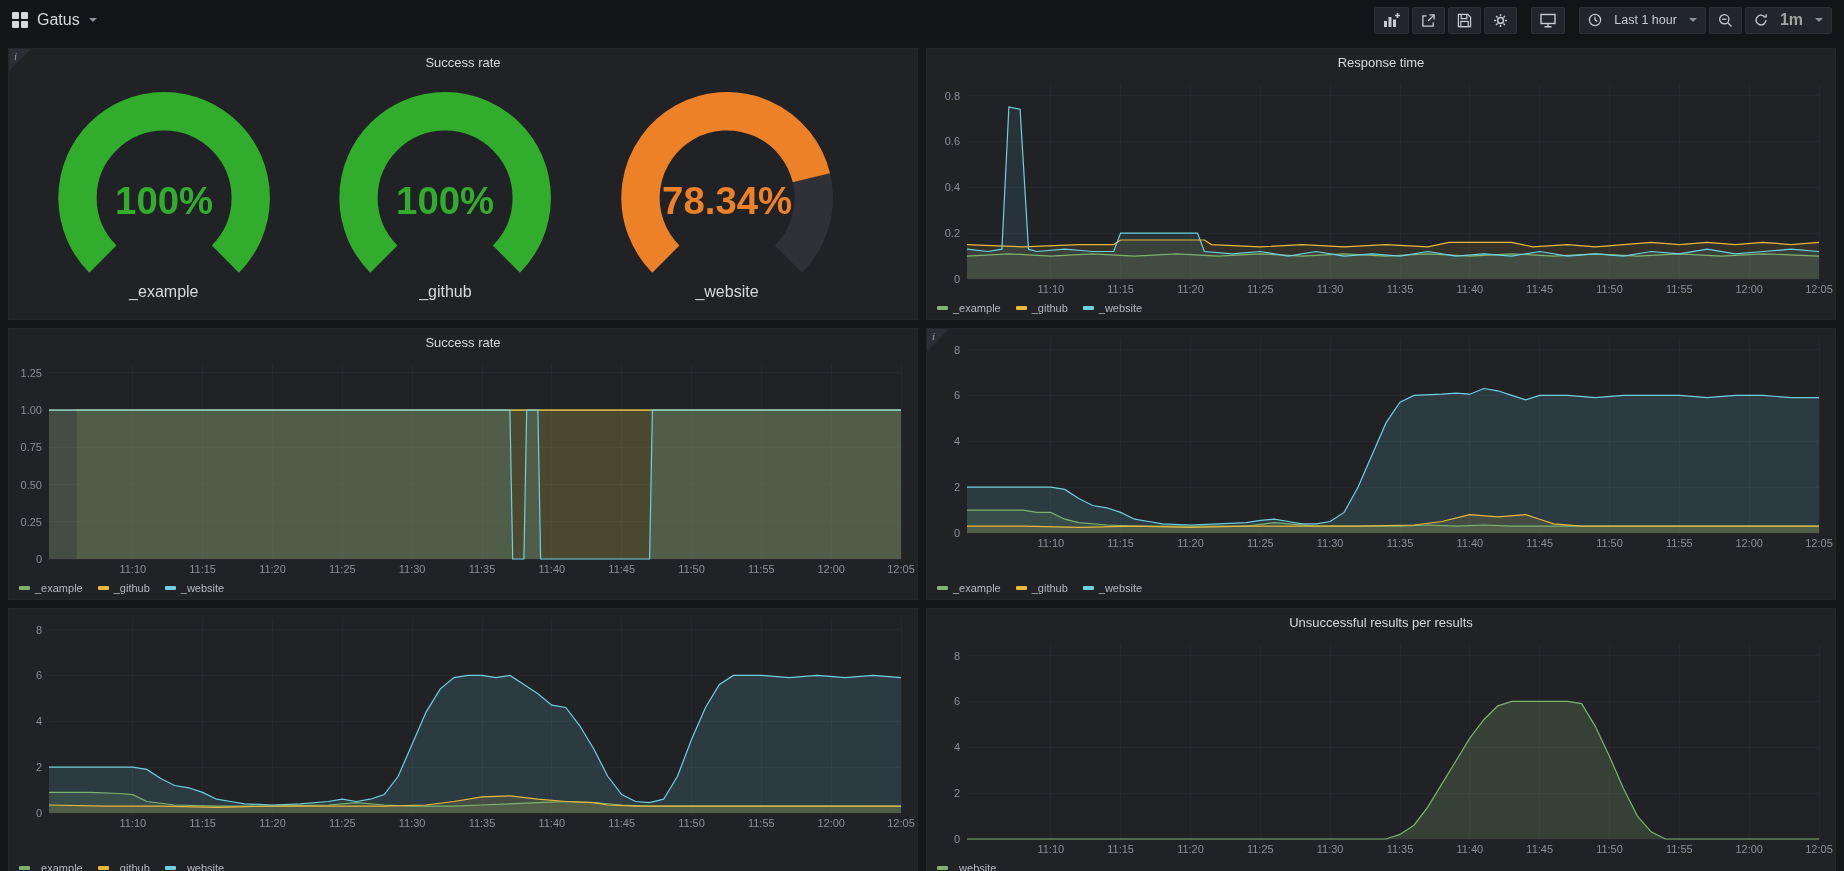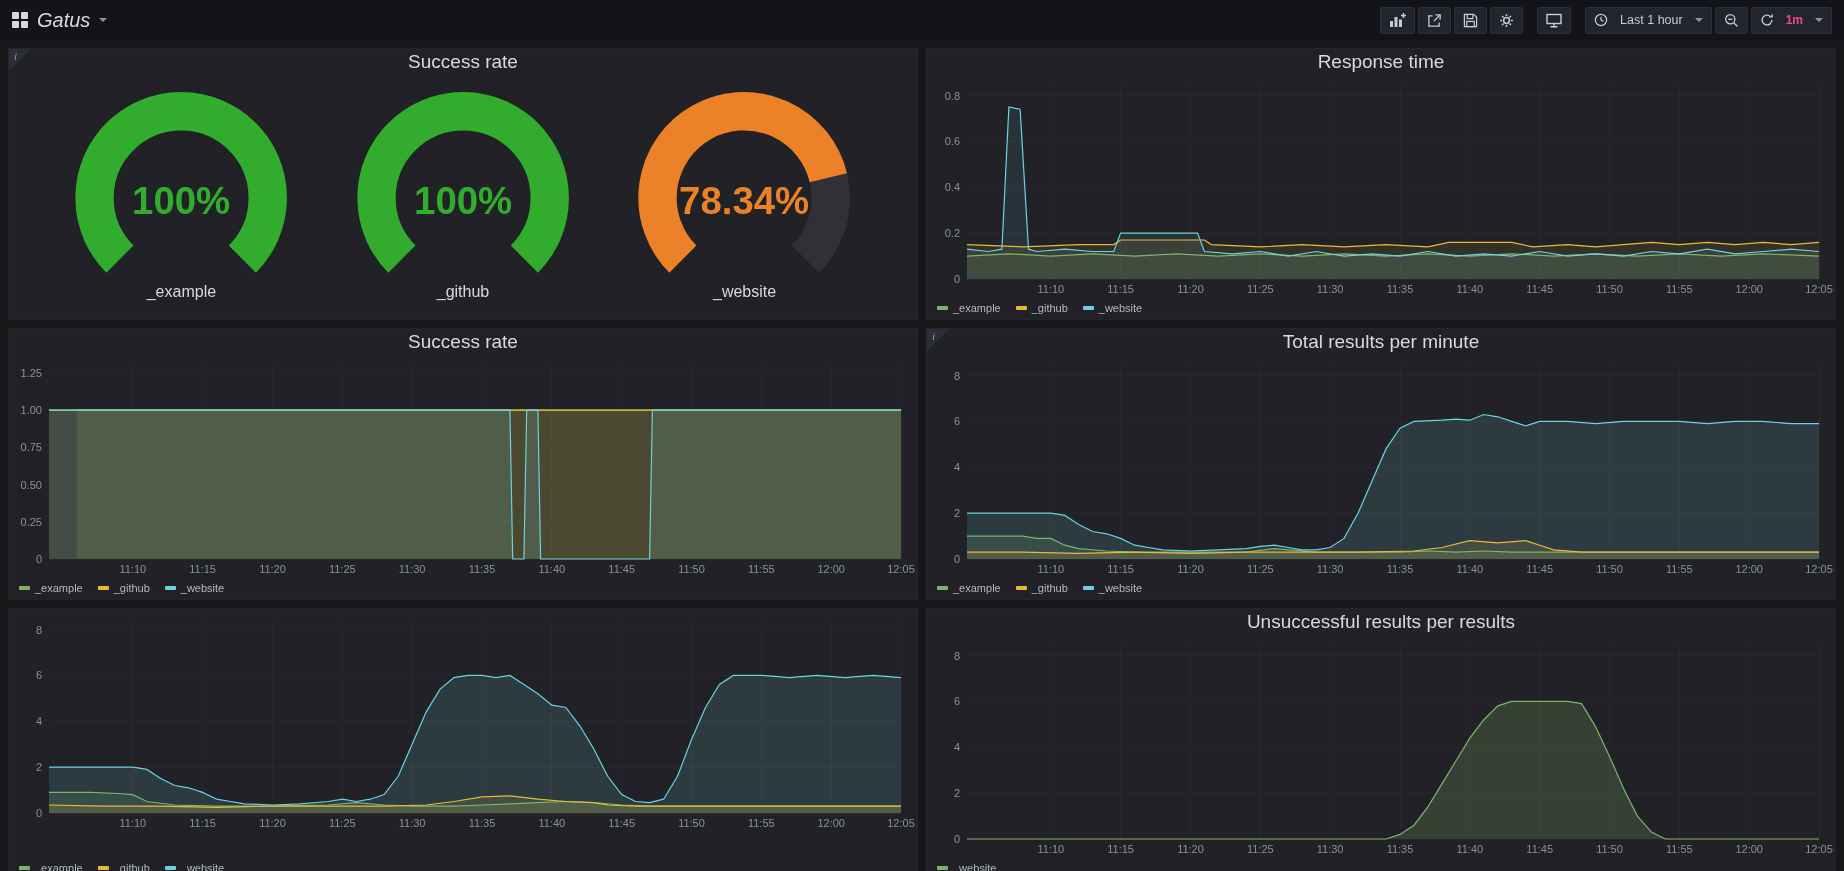--- a/index.html
+++ b/index.html
@@ -12,51 +12,51 @@
 
   
   .navbar {
     height:40px; background:#121417;
     display:flex; align-items:center; justify-content:space-between;
     padding:0 12px;
   }
   .nav-left { display:flex; align-items:center; gap:9px; }
   .brand-icon { display:grid; grid-template-columns:7px 7px; grid-template-rows:7px 7px; gap:2px; cursor:pointer; }
   .brand-icon span { background:#d8d9da; border-radius:1px; }
-  .brand-title { font-size:20px; color:#d8d9da; cursor:pointer;font-style:italic; }
+  .brand-title { font-size:16px; color:#d8d9da; cursor:pointer; }
   .caret {
     width:0; height:0; display:inline-block;
     border-left:4px solid transparent; border-right:4px solid transparent;
     border-top:4px solid #8d939a;
   }
   .nav-right { display:flex; align-items:center; }
   .nav-btn {
     height:27px; min-width:29px; padding:0 8px;
     background:#22252b; border:1px solid #2b2f36; border-radius:2px;
     display:flex; align-items:center; justify-content:center; gap:12px;
     color:#c7ccd1; font-size:12.5px; cursor:pointer;
     font-family:"Liberation Sans", sans-serif;
   }
   .nav-btn + .nav-btn { margin-left:3px; }
   .group-gap { width:14px; }
-  .refresh-text { color:#ec4899; font-weight:bold; font-size:12px; }
+  .refresh-text { color:#a3a3a3; font-weight:bold; font-size:16px; }
 
   
   .dashboard {
     height:831px; padding:8px; overflow:hidden;
     display:grid; grid-template-columns:1fr 1fr; grid-auto-rows:272px; gap:8px;
   }
   .panel {
     background:#202226; position:relative;
     display:flex; flex-direction:column; overflow:hidden;
     border:1px solid #242629;
   }
   .panel-title {
     height:26px; flex:0 0 26px; display:flex; align-items:center; justify-content:center;
-    font-size:19px; color:#d8d9da; cursor:pointer; font-weight:400;
+    font-size:13px; color:#d8d9da; cursor:pointer; font-weight:400;
   }
   .info-corner {
     position:absolute; top:0; left:0; width:0; height:0; z-index:2;
     border-top:22px solid #2b2e34; border-right:22px solid transparent; cursor:pointer;
   }
   .info-i {
     position:absolute; top:1px; left:5px; z-index:3;
     font-size:11px; font-style:italic; color:#9aa0a7;
     font-family:"Liberation Serif", serif; pointer-events:none;
   }
@@ -65,21 +65,21 @@
   .chart { flex:1 1 auto; min-height:0; cursor:crosshair; }
   .legend {
     height:20px; flex:0 0 20px; display:flex; align-items:center; gap:15px;
     padding:0 10px 2px 10px; font-size:11px; color:#b3b9bf;
   }
   .legend-item { display:flex; align-items:center; gap:5px; cursor:pointer; }
   .legend-swatch { display:inline-block; width:11px; height:4px; border-radius:1px; }
 
   
   .gauges {
-    flex:1 1 auto; display:flex; align-items:center; justify-content:center;
+    flex:1 1 auto; display:flex; align-items:center; justify-content:flex-start;
     padding:2px 14px 12px 14px;
   }
   .gauge { display:flex; flex-direction:column; align-items:center; width:32%; }
   .gauge-viz svg { height:198px; display:block; }
   .gauge-label { font-size:16px; color:#d8d9da; margin-top:1px; }
 </style>
 </head>
 <body>
 
 <nav class="navbar">
@@ -321,21 +321,20 @@
         <span class="legend-item">
           <i class="legend-swatch" style="background:#6ed0e0"></i>
           <span>_website</span>
         </span>
       </div>
   </section>
 
   <section class="panel">
     <div class="info-corner"></div>
     <span class="info-i">i</span>
-    <div class="panel-title">Total results per minute</div>
     <div class="chart"><svg width="908" height="224" style="overflow:visible">
           <line x1="123.8" y1="9" x2="123.8" y2="204" stroke="#26282d" shape-rendering="crispEdges"></line>
           <text x="123.8" y="218" fill="#8a8f98" font-size="11" text-anchor="middle">11:10</text>
           <line x1="193.6" y1="9" x2="193.6" y2="204" stroke="#26282d" shape-rendering="crispEdges"></line>
           <text x="193.6" y="218" fill="#8a8f98" font-size="11" text-anchor="middle">11:15</text>
           <line x1="263.5" y1="9" x2="263.5" y2="204" stroke="#26282d" shape-rendering="crispEdges"></line>
           <text x="263.5" y="218" fill="#8a8f98" font-size="11" text-anchor="middle">11:20</text>
           <line x1="333.3" y1="9" x2="333.3" y2="204" stroke="#26282d" shape-rendering="crispEdges"></line>
           <text x="333.3" y="218" fill="#8a8f98" font-size="11" text-anchor="middle">11:25</text>
           <line x1="403.1" y1="9" x2="403.1" y2="204" stroke="#26282d" shape-rendering="crispEdges"></line>

